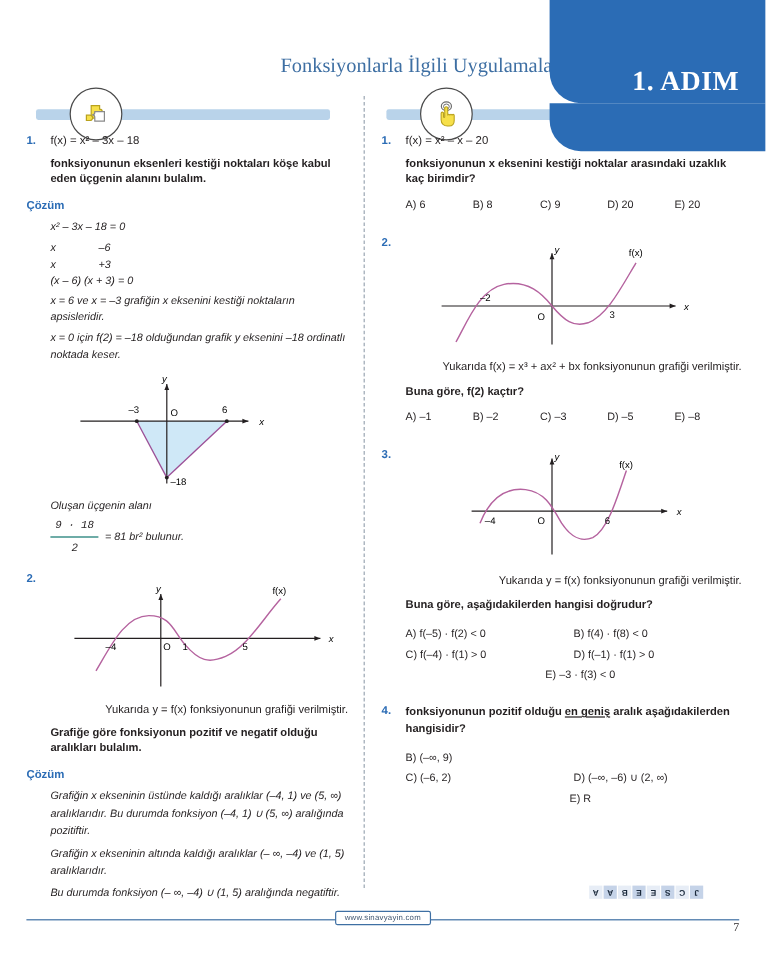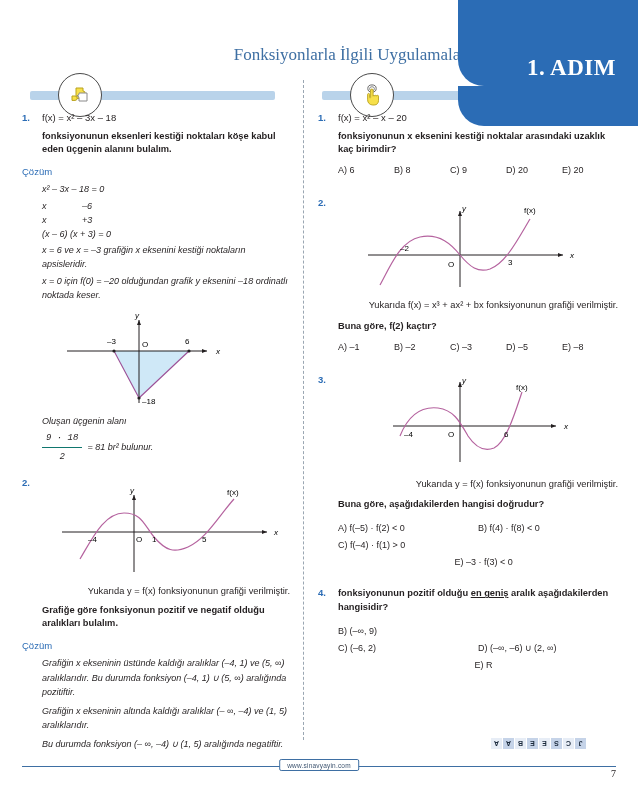--- a/index.html
+++ b/index.html
@@ -78,21 +78,21 @@
   }
   .qbody { margin-left: 20px; }
   .qformula { font-size: 9.5px; margin-bottom: 7px; }
   .qformula.indent { margin-left: 18px; }
   .qtext { font-size: 9.3px; font-weight: bold; line-height: 1.42; }
   .qtext.plain { font-weight: normal; text-align: right; }
   .uline { text-decoration: underline; }
 
   
   .cozum-head {
-    color: #2b6cb5; font-size: 9.5px; font-weight: normal;
+    color: #2b6cb5; font-size: 9.5px; font-weight: bold;
     margin: 0 0 5px 0;
   }
   .sol { margin-left: 20px; font-style: italic; font-size: 9px; line-height: 1.58; }
   .sol .line { margin-bottom: 2px; }
   .factor-row { display: flex; }
   .factor-row .a { width: 40px; }
 
   .frac-block { display: flex; align-items: center; gap: 5px; margin-top: 3px; }
   .frac { display: inline-block; text-align: center; font-style: italic; font-size: 9px; }
   .frac .num { border-bottom: 1px solid #0f766e; padding: 0 4px 1px 4px; font-family: Liberation Mono, monospace; }
@@ -194,21 +194,21 @@
       <div class="factor-row">
         <span class="a">x</span>
         <span>–6</span>
       </div>
       <div class="factor-row">
         <span class="a">x</span>
         <span>+3</span>
       </div>
       <div class="line">(x – 6) (x + 3) = 0</div>
       <div class="line">x = 6 ve x = –3 grafiğin x eksenini kestiği noktaların apsisleridir.</div>
-      <div class="line">x = 0 için f(0) = –20 olduğundan grafik y eksenini –18 ordinatlı noktada keser.</div>
+      <div class="line">x = 0 için f(2) = –18 olduğundan grafik y eksenini –18 ordinatlı noktada keser.</div>
     </div>
 
     <div class="graph">
       <svg width="240" height="100" viewBox="0 0 240 100">
         <polygon points="92,43 167,43 117,90" fill="#cfe8f7" stroke="none"></polygon>
         <line x1="45" y1="43" x2="185" y2="43" stroke="#231f20" stroke-width="1"></line>
         <polygon points="185,43 180,41 180,45" fill="#231f20"></polygon>
         <line x1="117" y1="12" x2="117" y2="95" stroke="#231f20" stroke-width="1"></line>
         <polygon points="117,12 115,17 119,17" fill="#231f20"></polygon>
         <line x1="92" y1="43" x2="117" y2="90" stroke="#9b4f96" stroke-width="1.1"></line>
@@ -335,20 +335,21 @@
         </div>
         <div class="qtext plain" style="margin-bottom:7px;">Yukarıda y = f(x) fonksiyonunun grafiği verilmiştir.</div>
         <div class="qtext">Buna göre, aşağıdakilerden hangisi doğrudur?</div>
         <div class="opts2">
           <div class="row">
             <span>A) f(–5) · f(2) &lt; 0</span>
             <span>B) f(4) · f(8) &lt; 0</span>
           </div>
           <div class="row">
             <span>C) f(–4) · f(1) &gt; 0</span>
+            <span>D) f(–1) · f(1) &gt; 0</span>
           </div>
           <div class="center">E) –3 · f(3) &lt; 0</div>
         </div>
       </div>
     </div>
 
     <div class="q" style="margin-top:16px;">
       <span class="qnum">4.</span>
       <div class="qbody">
         <div class="qtext"><span>fonksiyonunun pozitif olduğu </span><span class="uline">en geniş</span><span> aralık aşağıdakilerden hangisidir?</span></div>

